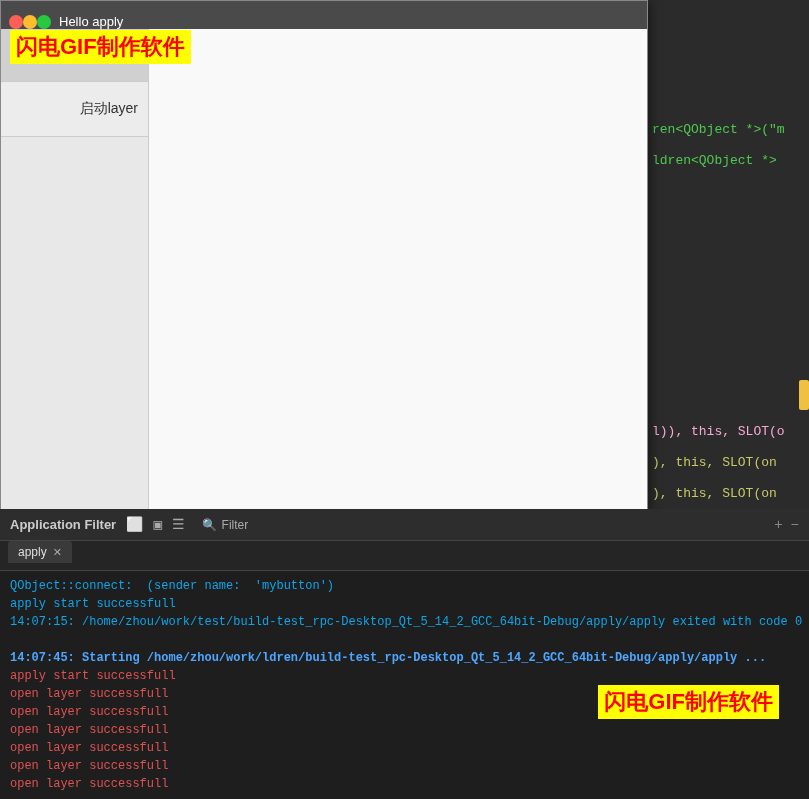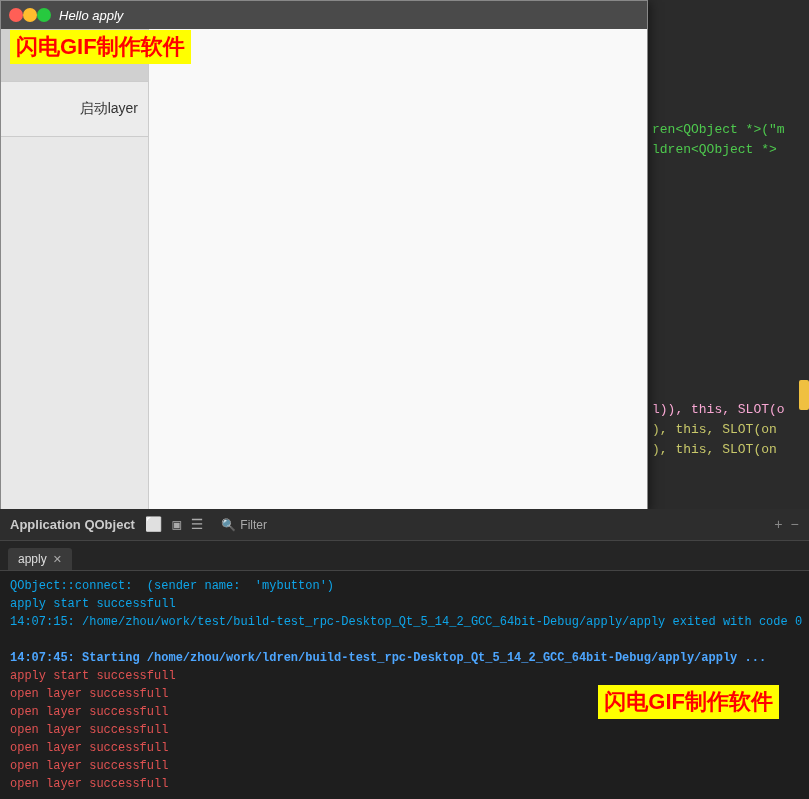--- a/index.html
+++ b/index.html
@@ -34,24 +34,23 @@
       border: 1px solid #888;
       box-shadow: 2px 2px 10px rgba(0,0,0,0.5);
       display: flex;
       flex-direction: column;
     }
 
     .title-bar {
       height: 28px;
       background: #4a4a4a;
       display: flex;
-      align-items: center;
+      align-items: flex-end;
       padding: 0 8px;
       flex-shrink: 0;
-      font-style: italic;
     }
 
     .title-bar-btn {
       width: 14px;
       height: 14px;
       border-radius: 50%;
       border: none;
       cursor: pointer;
     }
 
@@ -161,21 +160,21 @@
     }
 
     .panel-icon {
       color: #aaa;
       font-size: 14px;
       cursor: pointer;
     }
 
     .panel-tabs {
       display: flex;
-      align-items: flex-end;
+      align-items: flex-start;
       height: 30px;
       background: #252525;
       border-bottom: 1px solid #444;
       padding: 0 8px;
       flex-shrink: 0;
     }
 
     .panel-tab {
       display: flex;
       align-items: center;
@@ -221,20 +220,21 @@
       height: 510px;
       background: #2b2b2b;
       overflow: hidden;
     }
 
     .code-right-line {
       font-size: 13px;
       line-height: 20px;
       white-space: nowrap;
       padding-left: 4px;
+      margin-top: 11px;
     }
 
     
     .scroll-strip {
       position: absolute;
       right: 0;
       top: 380px;
       width: 10px;
       height: 30px;
       background: #f0c040;
@@ -299,21 +299,21 @@
     <div class="main-area">
     </div>
   </div>
 </div>
 
 <div class="watermark">闪电GIF制作软件</div>
 
 <div class="bottom-panel">
 
   <div class="panel-header">
-    <span class="panel-title">Application QObject</span>
+    <span class="panel-title">Application Filter</span>
     <span class="panel-icon">⬜</span>
     <span class="panel-icon">▣</span>
     <span class="panel-icon">☰</span>
     <div class="filter-area">
       <span>🔍</span>
       <span>Filter</span>
     </div>
     <div class="panel-right-icons">
       <span>+</span>
       <span>−</span>

